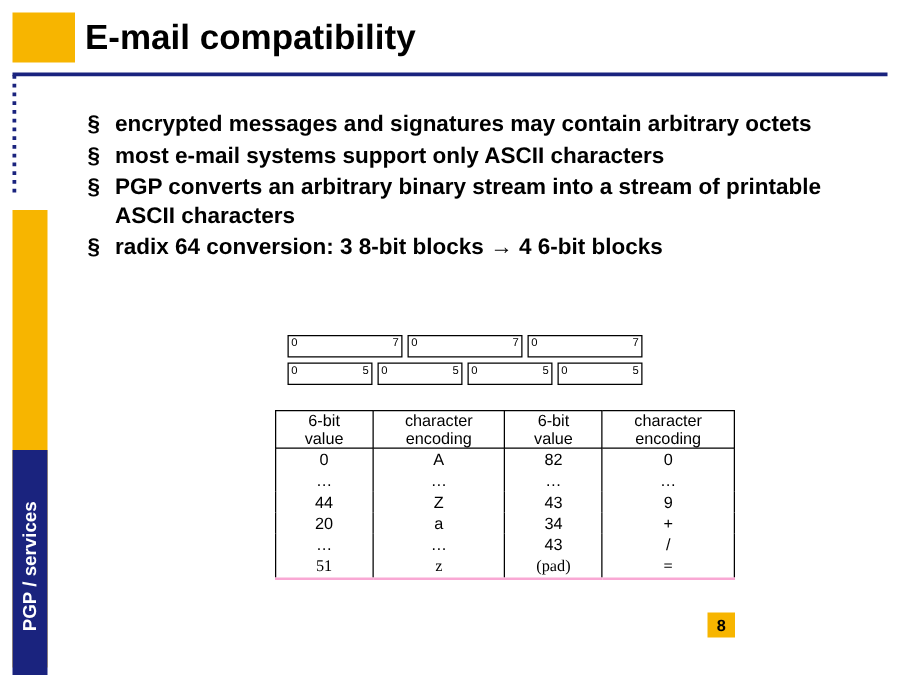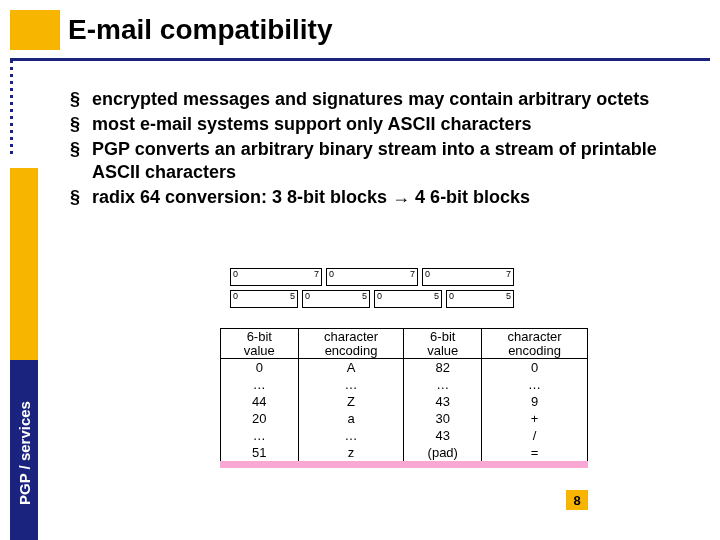--- a/index.html
+++ b/index.html
@@ -39,21 +39,21 @@
   .w3 .box { width: 92px; }
   .w4 .box { width: 68px; }
 
   
   .tablewrap { position: absolute; left: 220px; top: 328px; }
   table.enc { border-collapse: collapse; }
   table.enc th, table.enc td { border: 1px solid #000; padding: 1px 20px; font-size: 13px; text-align: center; }
   table.enc th { font-weight: normal; line-height: 1.05; }
   table.enc td { border-top: none; border-bottom: none; }
   table.enc tr.first td { border-top: 1px solid #000; }
-  table.enc tr.last td { border-bottom: 7px solid #f9a8d4; }
+  table.enc tr.last td { border-bottom: 2px solid #f9a8d4; font-family: Liberation Serif, serif; }
   .thline { display: block; }
 
   
   .pagenum-bar { position: absolute; right: 0; bottom: 30px; width: 22px; height: 20px; background: #f7b500;
                  display: flex; align-items: center; justify-content: center; font-size: 13px; font-weight: bold; }
 </style>
 </head>
 <body>
 
 <div class="slide">
@@ -165,21 +165,21 @@
         </tr>
         <tr>
           <td>44</td>
           <td>Z</td>
           <td>43</td>
           <td>9</td>
         </tr>
         <tr>
           <td>20</td>
           <td>a</td>
-          <td>30</td>
+          <td>34</td>
           <td>+</td>
         </tr>
         <tr>
           <td>…</td>
           <td>…</td>
           <td>43</td>
           <td>/</td>
         </tr>
         <tr class="last">
           <td>51</td>

